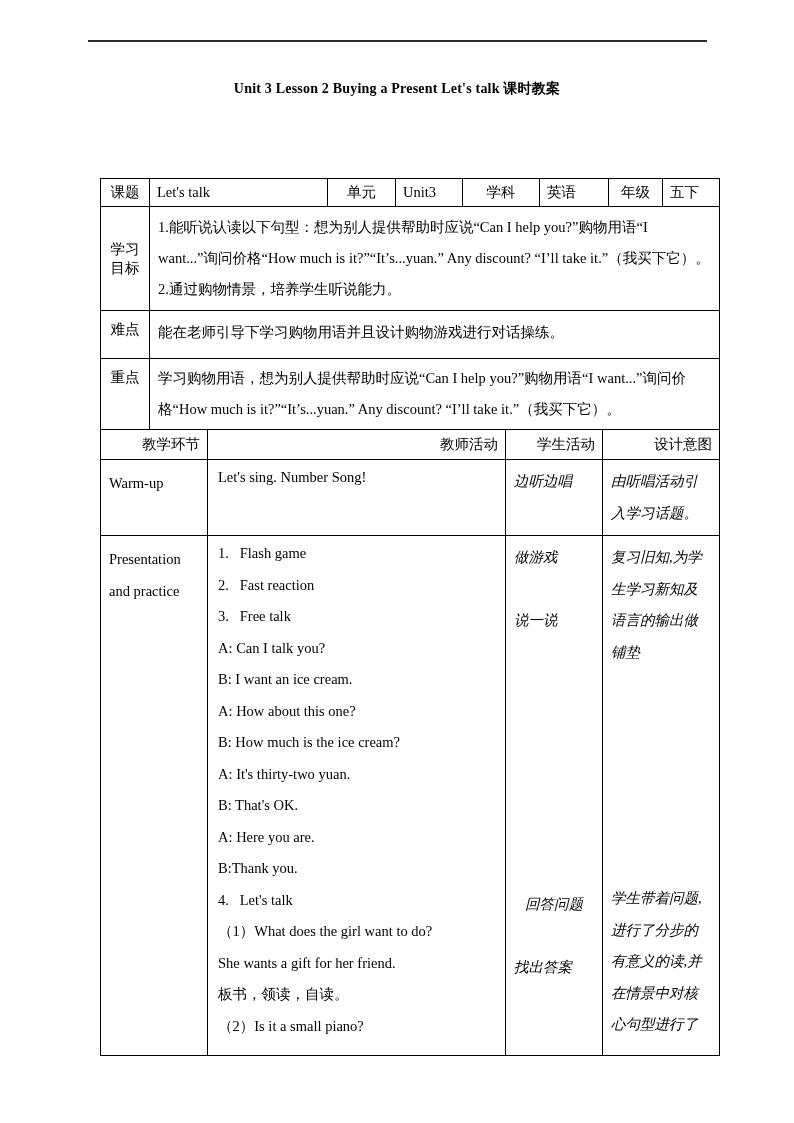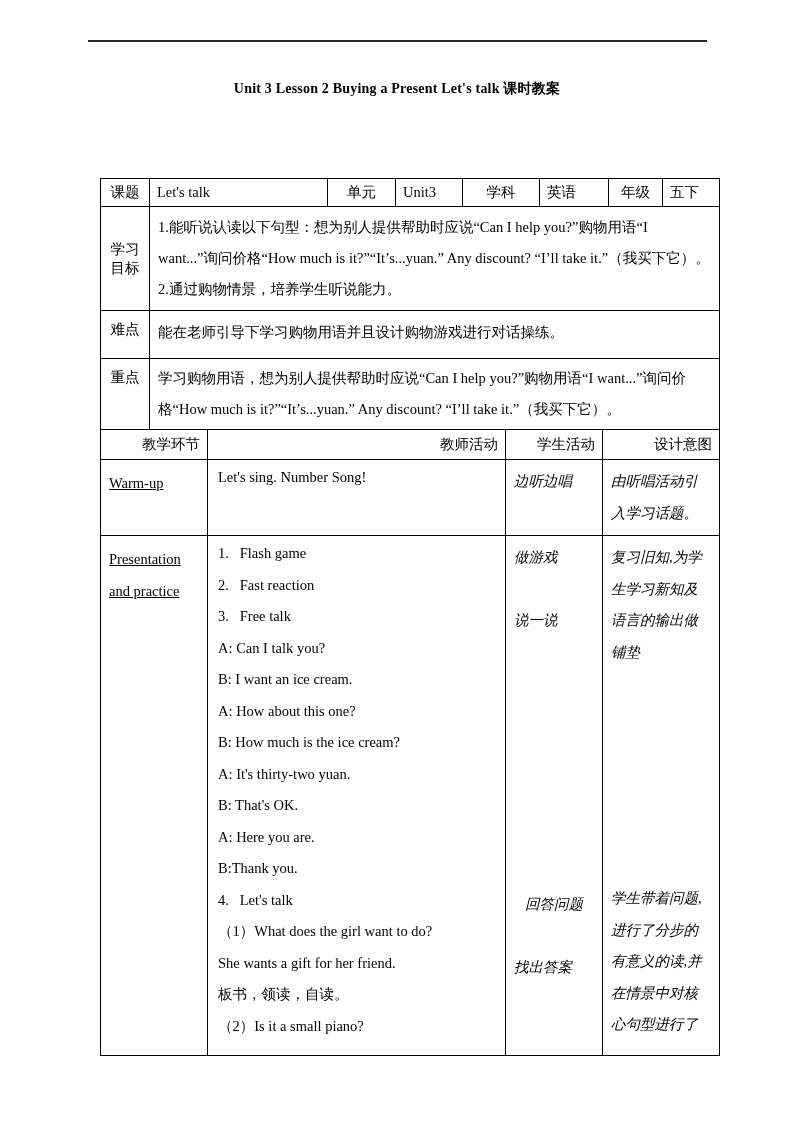--- a/index.html
+++ b/index.html
@@ -64,21 +64,21 @@
     text-align: center;
     height: 28px;
     vertical-align: middle;
     letter-spacing: 1px;
   }
   .hdr td {
     text-align: right;
     height: 30px;
     vertical-align: middle;
   }
-  .stage-cell { padding: 8px 8px; line-height: 31.5px; text-decoration: underline; }
+  .stage-cell { padding: 8px 8px; line-height: 31.5px; }
   .teach-cell { padding: 2px 10px; }
   .tl { line-height: 31.5px; }
   .stu-cell, .int-cell { padding: 6px 8px; }
   .scr {
     font-style: italic;
     line-height: 31.5px;
   }
   .gap1 { margin-top: 31.5px; }
   .gap8 { margin-top: 252px; text-align: center; }
   .gap-big { margin-top: 215px; }

